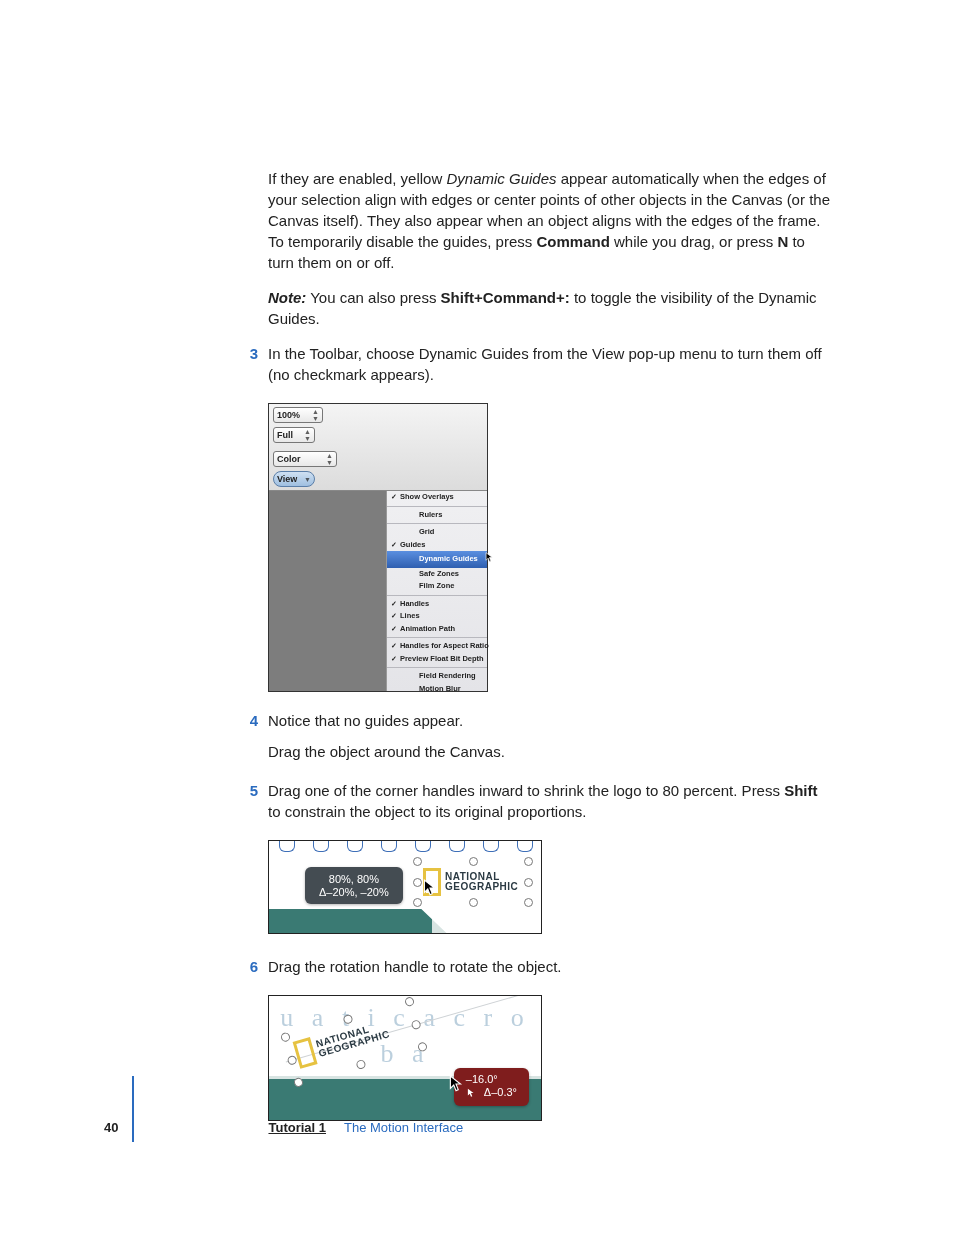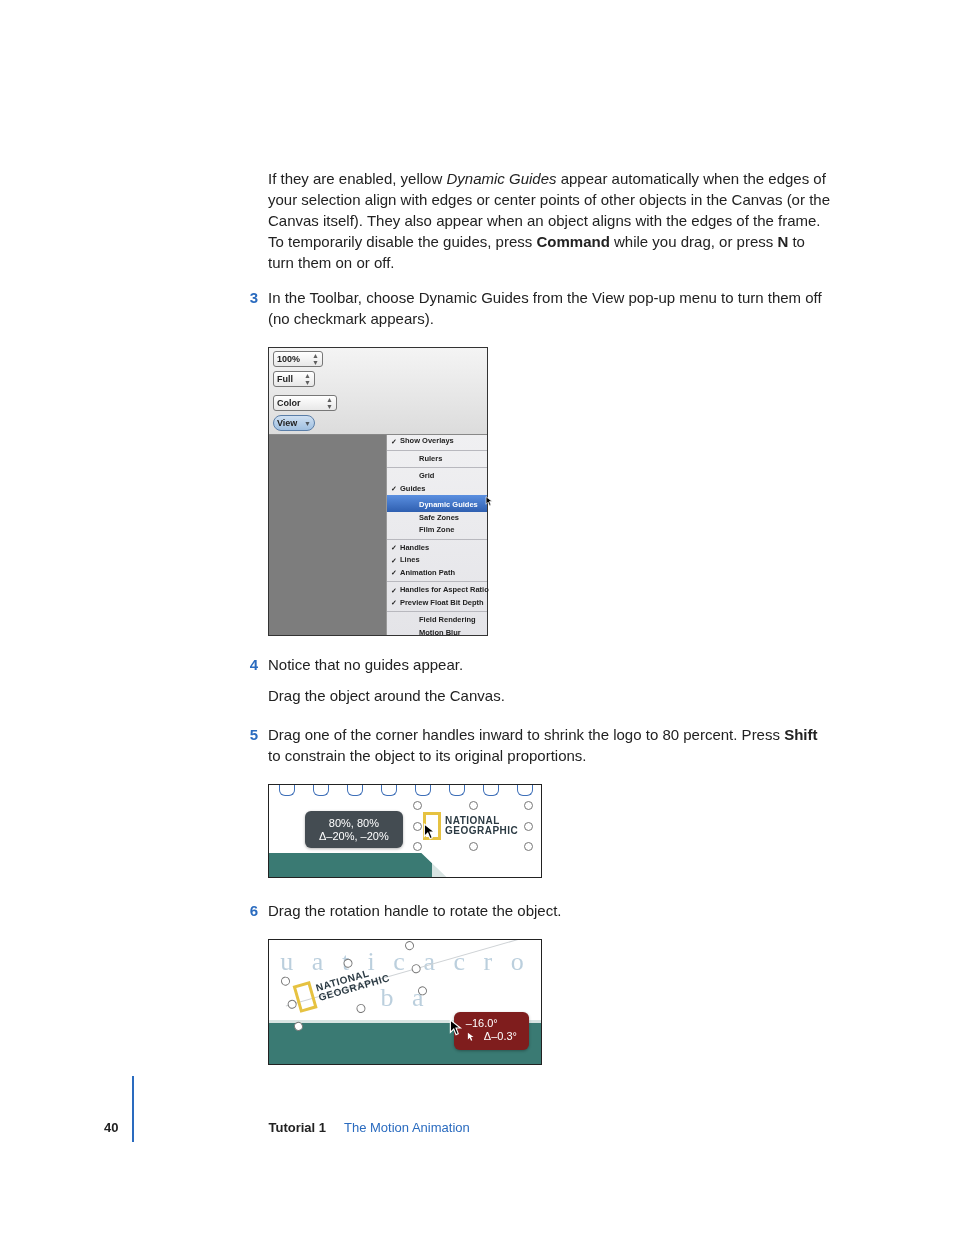--- a/index.html
+++ b/index.html
@@ -80,21 +80,21 @@
     width: 100px;
     background: linear-gradient(#f0f0f2,#e4e4e8);
     border-left: 1px solid #999;
     font-size: 7.5px;
     font-weight: 700;
     color: #222;
     padding: 0;
   }
   .menu-item {
     display: flex;
-    align-items: flex-end;
+    align-items: center;
     gap: 3px;
     padding: 1px 4px;
     white-space: nowrap;
   }
   .menu-item .chk { width: 6px; display: inline-block; text-align: center; font-size: 7px; }
   .menu-sep { height: 1px; background: #b8b8be; margin: 2px 0; }
   .menu-item.sel {
     background: linear-gradient(#5a8fe0,#2f5fb0);
     color: #fff;
   }
@@ -174,32 +174,35 @@
   
   .footer {
     position: absolute; left: 0; bottom: 98px; width: 954px;
     display: flex; align-items: flex-start; font-size: 13px;
   }
   .side-rule {
     position:absolute; left:132px; top:1076px; width:2px; height:66px; background:#2a6bbf;
   }
   .footer-inner{ margin-left: 104px; display:flex; align-items:center; gap:18px;}
   .pagenum{ font-weight:700; color:#222;}
-  .tut-label{ font-weight:700; color:#222; margin-left:132px;}
+  .tut-label{ font-weight:700; color:#222; margin-left:132px;text-decoration:underline;}
   .tut-title{ color:#2a6bbf; }
 </style>
 </head>
 <body>
 
 <div class="page">
 
   <p class="para">
     <span>If they are enabled, yellow </span><span class="italic">Dynamic Guides</span><span> appear automatically when the edges of your selection align with edges or center points of other objects in the Canvas (or the Canvas itself). They also appear when an object aligns with the edges of the frame. To temporarily disable the guides, press </span><span class="bold">Command</span><span> while you drag, or press </span><span class="bold">N</span><span> to turn them on or off.</span>
   </p>
 
+  <p class="para">
+    <span class="italic bold">Note:</span><span>  You can also press </span><span class="bold">Shift+Command+:</span><span> to toggle the visibility of the Dynamic Guides.</span>
+  </p>
 
   <div class="step">
     <div class="step-num">3</div>
     <div class="step-body">
         <p>In the Toolbar, choose Dynamic Guides from the View pop-up menu to turn them off (no checkmark appears).</p>
       </div>
   </div>
 
   <div class="fig1">
     <div class="fig1-toolbar">
@@ -386,15 +389,15 @@
     </div>
   </div>
 
 </div>
 
 <div class="side-rule"></div>
 <div class="footer">
   <div class="footer-inner">
     <span class="pagenum">40</span>
     <span class="tut-label">Tutorial 1</span>
-    <span class="tut-title">The Motion Animation</span>
+    <span class="tut-title">The Motion Interface</span>
   </div>
 </div>
 
 </body></html>

